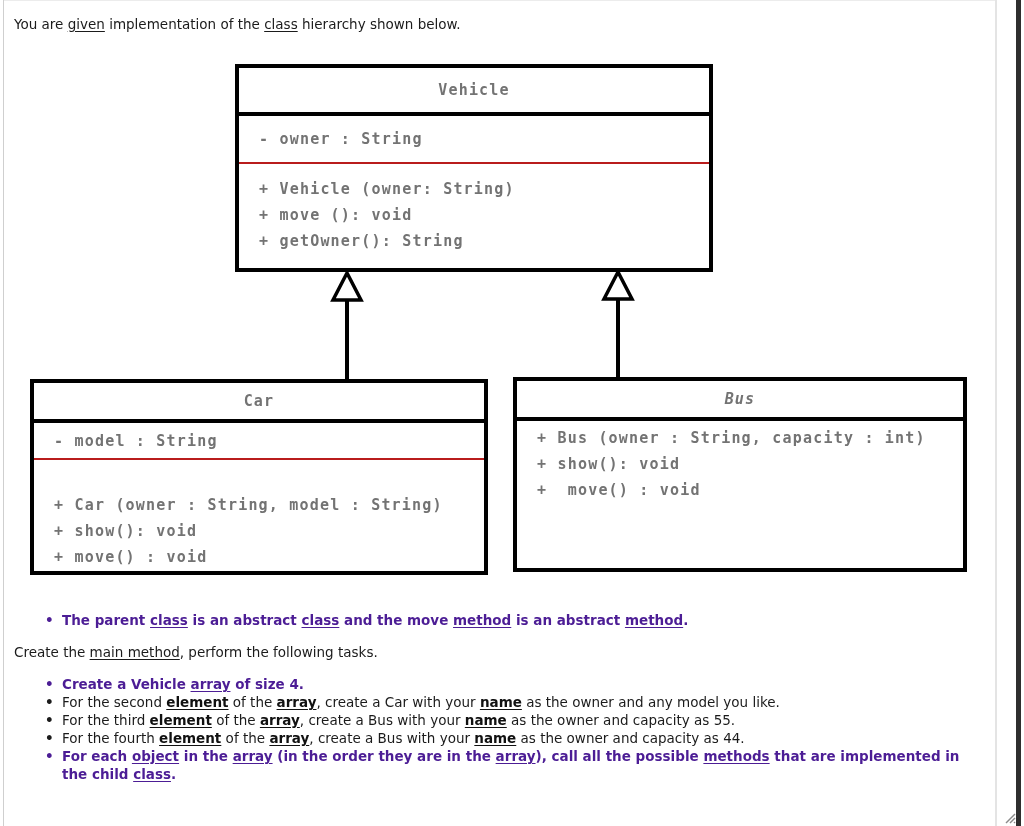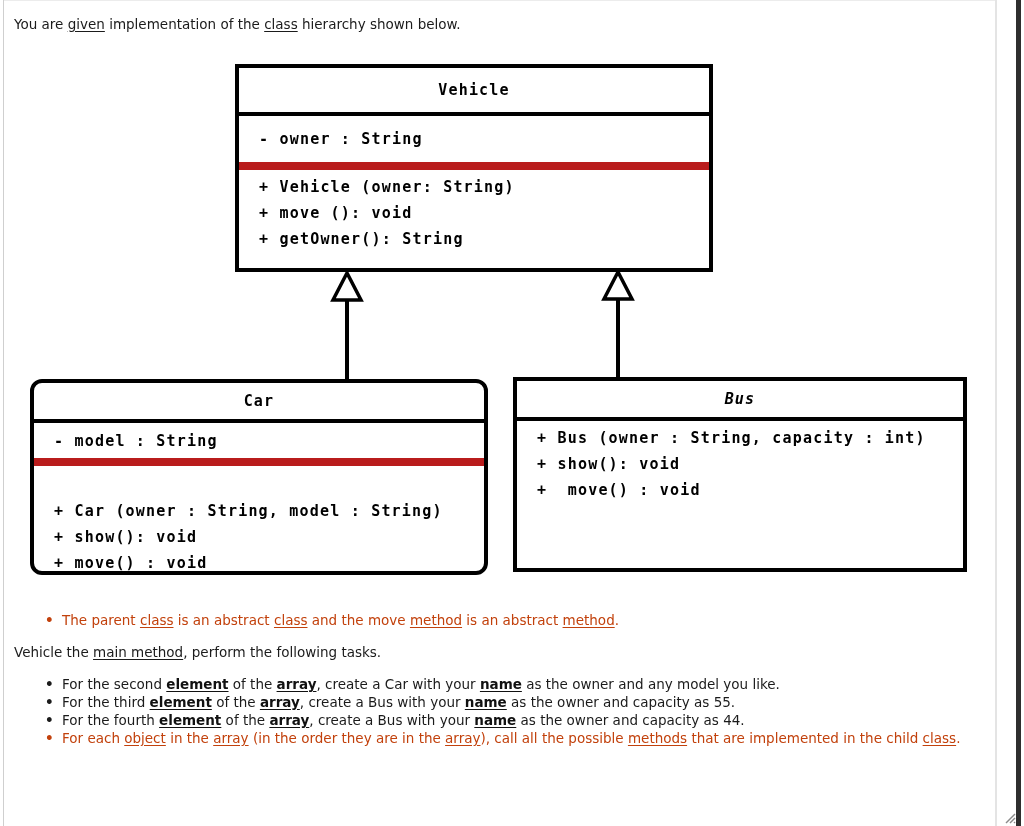--- a/index.html
+++ b/index.html
@@ -14,50 +14,50 @@
   .frame-inner-right { position:absolute; left:995px; top:0; bottom:0; width:2px; background:#e4e4e4; }
   .frame-dark-right  { position:absolute; left:1016px; top:0; bottom:0; width:5px; background:#2e2e2e; }
   .grip { position:absolute; left:1002px; top:810px; }
 
   .intro { position:absolute; left:14px; top:15px; font-size:13.5px; line-height:18px; }
 
   
   .uml-box {
     position:absolute; box-sizing:border-box; border:4px solid #000; background:#fff;
     font-family:"DejaVu Sans Mono","Liberation Mono",monospace;
-    font-weight:bold; color:#000000; font-size:15px; letter-spacing:1.2px;
+    font-weight:bold; color:#737373; font-size:15px; letter-spacing:1.2px;
   }
   .uml-title { display:flex; align-items:center; justify-content:center; border-bottom:4px solid #000; }
-  .uml-attrs { display:flex; align-items:center; border-bottom:8px solid #b91c1c; padding-left:20px; white-space:pre; }
+  .uml-attrs { display:flex; align-items:center; border-bottom:2px solid #b91c1c; padding-left:20px; white-space:pre; }
   .uml-methods { padding-left:20px; }
   .uml-methods div { line-height:26px; white-space:pre; }
 
   .box-vehicle { left:235px; top:64px;  width:478px; height:208px; }
   .box-vehicle .uml-title { height:44px; }
   .box-vehicle .uml-attrs { height:46px; }
-  .box-vehicle .uml-methods { padding-top:4px; }
+  .box-vehicle .uml-methods { padding-top:12px; }
 
-  .box-car { left:30px; top:379px; width:458px; height:196px;border-radius:12px; }
+  .box-car { left:30px; top:379px; width:458px; height:196px; }
   .box-car .uml-title { height:36px; }
   .box-car .uml-attrs { height:35px; }
   .box-car .uml-methods { padding-top:32px; }
 
   .box-bus { left:513px; top:377px; width:454px; height:195px; }
   .box-bus .uml-title { height:36px;font-style:italic; }
   .box-bus .uml-attrs { height:34px; }
   .box-bus .uml-methods { padding-top:4px; }
 
   .arrow { position:absolute; }
   .arrow-car { left:329px; top:270px; }
   .arrow-bus { left:600px; top:269px; }
 
   
   .li { position:relative; padding-left:18px; font-size:13.5px; line-height:18px; }
   .li::before { content:"\2022"; position:absolute; left:1px; top:0; font-weight:bold; }
-  .bold { font-weight:normal; color:#c2410c; }
+  .bold { font-weight:bold; color:#4c1d95; }
 
   .note-item { position:absolute; left:44px; top:611px; width:940px; }
   .tasks-intro { position:absolute; left:14px; top:643px; font-size:13.5px; line-height:18px; }
   .task-list { position:absolute; left:44px; top:675px; width:938px; }
 
   .gloss { text-decoration:underline; text-underline-offset:2px; }
   .seg-b { font-weight:bold; color:#111; }
 </style>
 </head>
 <body>
@@ -103,23 +103,24 @@
     </svg>
 
     <svg class="arrow arrow-bus" width="36" height="110">
       <line x1="18" y1="30" x2="18" y2="110" stroke="#000" stroke-width="4"></line>
       <polygon points="18,3 4,30 32,30" fill="#fff" stroke="#000" stroke-width="3.5"></polygon>
     </svg>
   </div>
 
   <div class="li bold note-item"><span>The parent </span><span class="gloss">class</span><span> is an abstract </span><span class="gloss">class</span><span> and the move </span><span class="gloss">method</span><span> is an abstract </span><span class="gloss">method</span><span>.</span></div>
 
-  <div class="tasks-intro"><span>Vehicle the </span><span class="gloss">main method</span><span>, perform the following tasks.</span></div>
+  <div class="tasks-intro"><span>Create the </span><span class="gloss">main method</span><span>, perform the following tasks.</span></div>
 
   <div class="task-list">
+    <div class="li bold"><span>Create a Vehicle </span><span class="gloss">array</span><span> of size 4.</span></div>
     <div class="li"><span>For the second </span><span class="seg-b gloss">element</span><span> of the </span><span class="seg-b gloss">array</span><span>, create a Car with your </span><span class="seg-b gloss">name</span><span> as the owner and any model you like.</span></div>
     <div class="li"><span>For the third </span><span class="seg-b gloss">element</span><span> of the </span><span class="seg-b gloss">array</span><span>, create a Bus with your </span><span class="seg-b gloss">name</span><span> as the owner and capacity as 55.</span></div>
     <div class="li"><span>For the fourth </span><span class="seg-b gloss">element</span><span> of the </span><span class="seg-b gloss">array</span><span>, create a Bus with your </span><span class="seg-b gloss">name</span><span> as the owner and capacity as 44.</span></div>
     <div class="li bold"><span>For each </span><span class="gloss">object</span><span> in the </span><span class="gloss">array</span><span> (in the order they are in the </span><span class="gloss">array</span><span>), call all the possible </span><span class="gloss">methods</span><span> that are implemented in the child </span><span class="gloss">class</span><span>.</span></div>
   </div>
 
   <div class="frame-top"></div>
   <div class="frame-left"></div>
   <div class="frame-inner-right"></div>
   <div class="frame-dark-right"></div>

